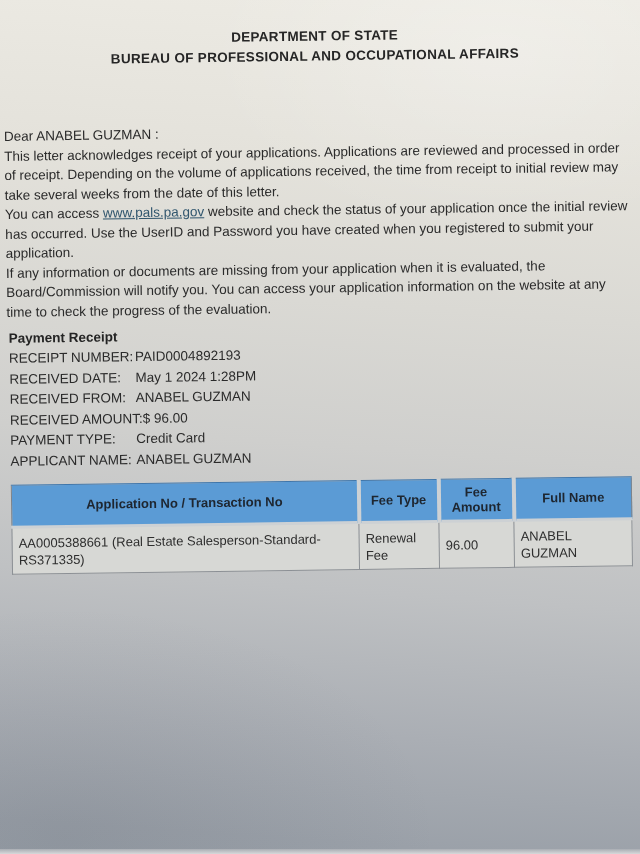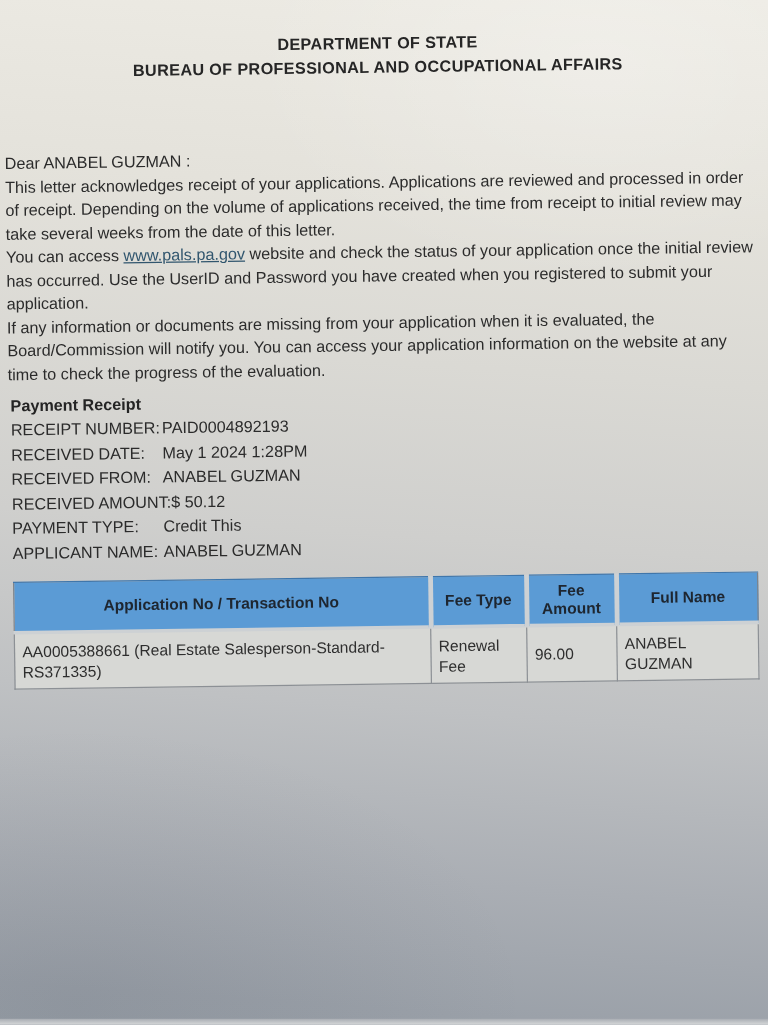--- a/index.html
+++ b/index.html
@@ -75,22 +75,22 @@
     <p><span>You can access </span><a class="pals-link">www.pals.pa.gov</a><span> website and check the status of your application once the initial review has occurred. Use the UserID and Password you have created when you registered to submit your application.</span></p>
     <p>If any information or documents are missing from your application when it is evaluated, the Board/Commission will notify you. You can access your application information on the website at any time to check the progress of the evaluation.</p>
   </div>
 
   <div class="receipt-title">Payment Receipt</div>
 
   <div class="receipt">
     <div><span class="field-label">RECEIPT NUMBER:</span><span>PAID0004892193</span></div>
     <div><span class="field-label">RECEIVED DATE:</span><span>May 1 2024 1:28PM</span></div>
     <div><span class="field-label">RECEIVED FROM:</span><span>ANABEL GUZMAN</span></div>
-    <div><span class="field-label">RECEIVED AMOUNT:</span><span>$ 50.12</span></div>
-    <div><span class="field-label">PAYMENT TYPE:</span><span>Credit This</span></div>
+    <div><span class="field-label">RECEIVED AMOUNT:</span><span>$ 96.00</span></div>
+    <div><span class="field-label">PAYMENT TYPE:</span><span>Credit Card</span></div>
     <div><span class="field-label">APPLICANT NAME:</span><span>ANABEL GUZMAN</span></div>
   </div>
 
   <div class="fee-table-wrap">
     <table class="fee-table">
       <colgroup>
         <col style="width:347px">
           <col style="width:80px">
           <col style="width:75px">
           <col style="width:118px">

